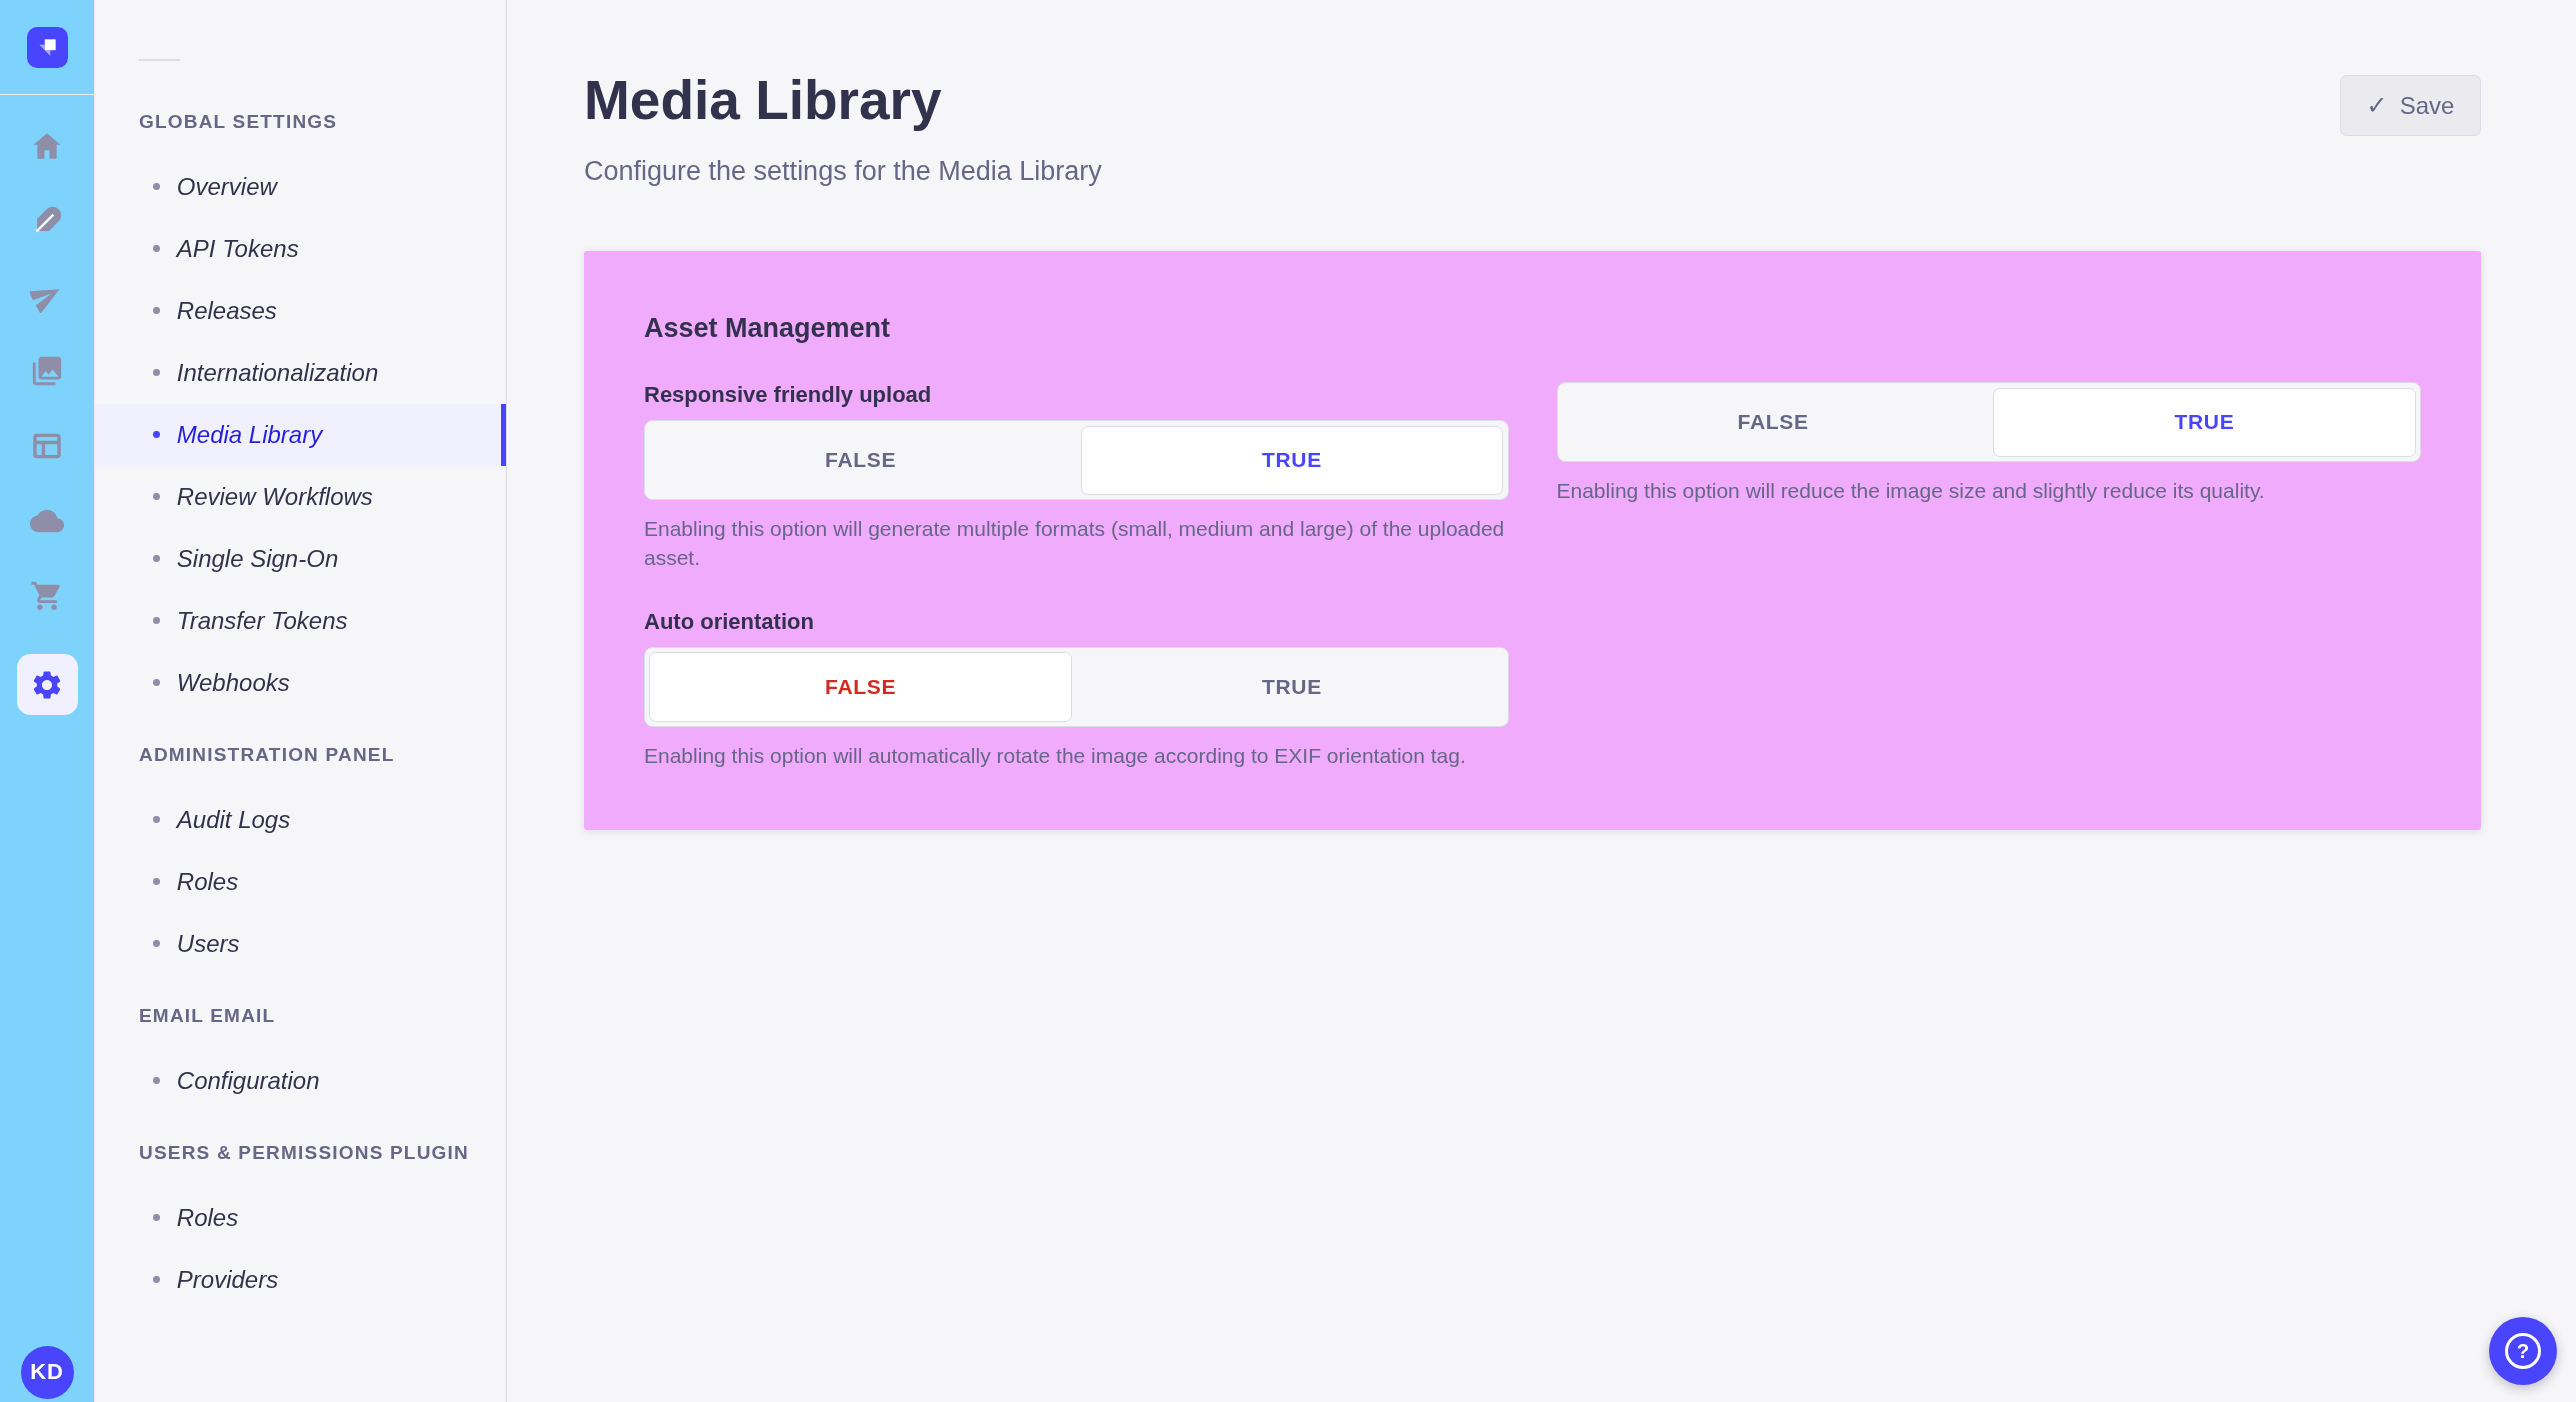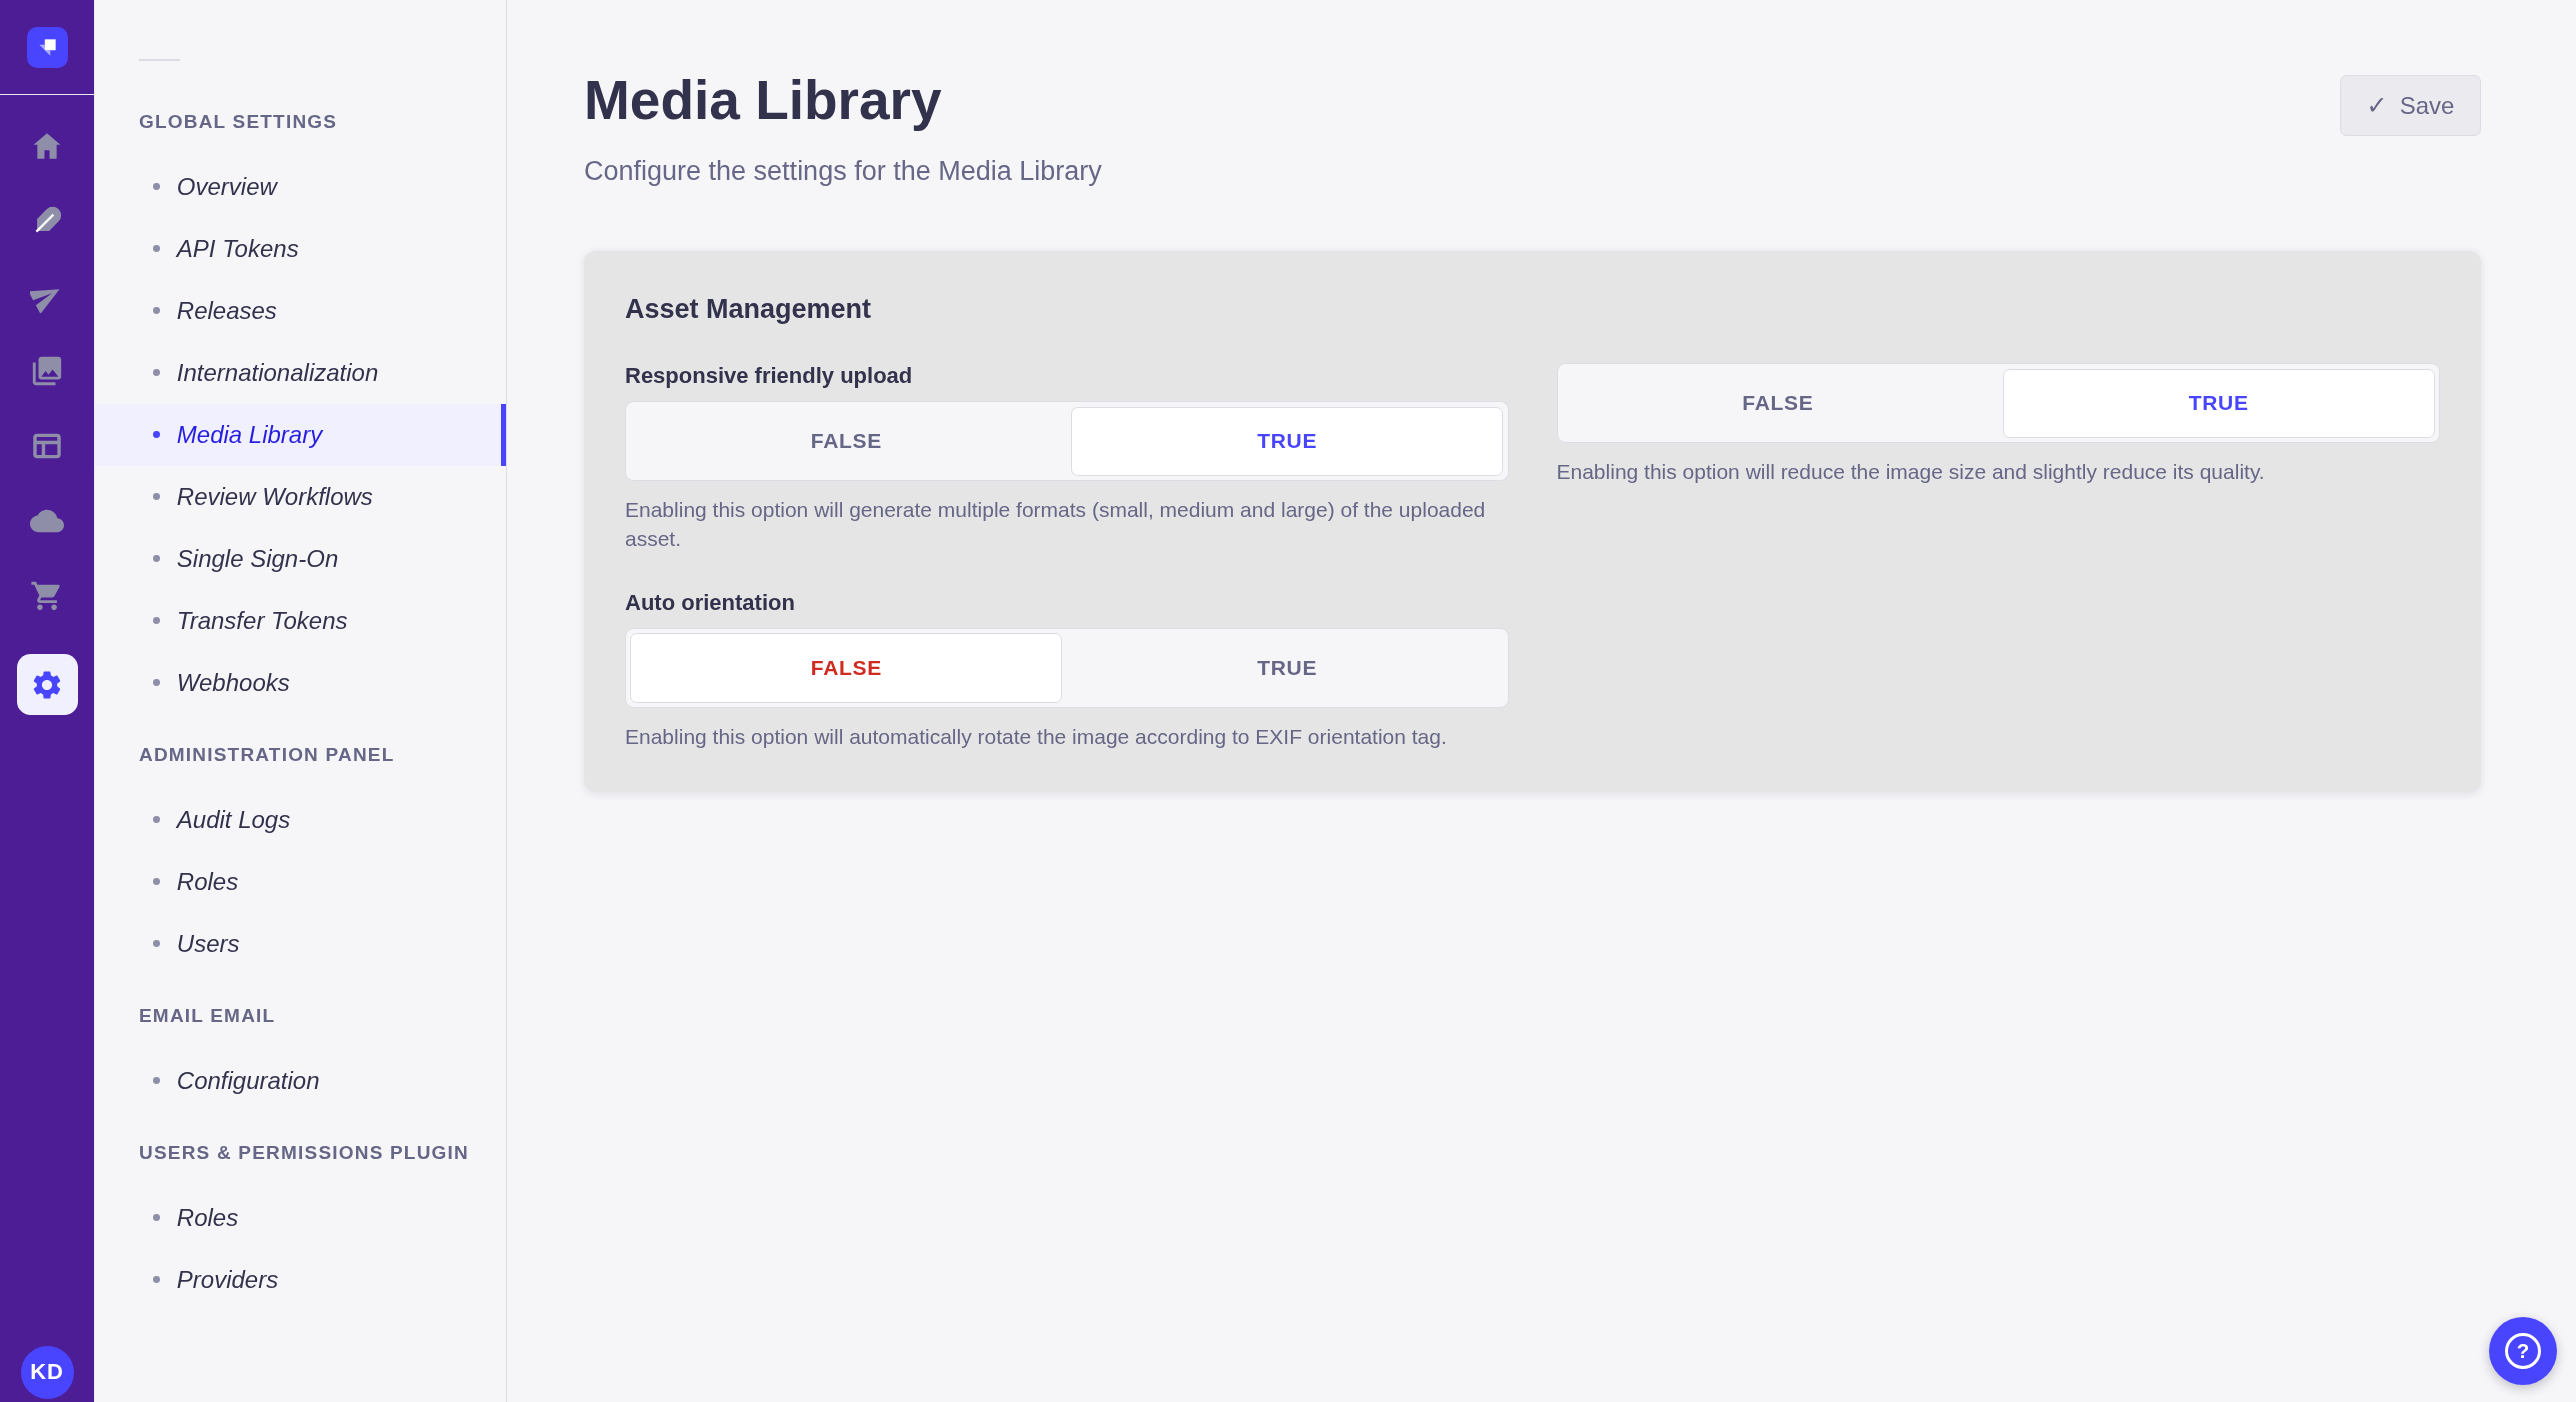--- a/index.html
+++ b/index.html
@@ -6,21 +6,21 @@
   html,body { width:2576px; height:1402px; overflow:hidden; }
   body {
     font-family:"Liberation Sans", sans-serif;
     background:#f6f6f9;
     color:#32324d;
     display:flex;
   }
   
   .leftnav {
     width:95px; min-width:95px; height:1402px;
-    background:#4c1d95; border-right:1.7px solid #eaeaef;
+    background:#7dd3fc; border-right:1.7px solid #eaeaef;
     display:flex; flex-direction:column; align-items:center;
   }
   .logo-wrap { height:95px; width:100%; display:flex; align-items:center; justify-content:center;
     border-bottom:1.7px solid #eaeaef; }
   .logo { width:41px; height:41px; border-radius:10.2px; background:#4945ff;
     display:flex; align-items:center; justify-content:center; cursor:pointer; }
   .navicons { list-style:none; padding-top:34px; display:flex; flex-direction:column; gap:41px; align-items:center; }
   .navicons li { width:34px; height:34px; display:flex; align-items:center; justify-content:center; cursor:pointer; }
   .navicons li svg { width:34px; height:34px; }
   .navicons li.active { width:61px; height:61px; background:#f0f0ff; border-radius:13.6px; }
@@ -61,23 +61,23 @@
   .page-subtitle { margin-top:20.4px; font-size:27px; line-height:37px; color:#666687; }
   .save-btn {
     position:absolute; top:75px; right:95px;
     height:61px; padding:0 25.6px; display:flex; align-items:center; gap:12px;
     background:#eaeaef; border:1.7px solid #dcdce4; border-radius:6.8px;
     font-family:inherit; font-size:24px; color:#666687; cursor:pointer;
   }
   .save-btn .check { font-size:25.6px; line-height:1; }
   .card {
     margin:61px 95px 0 77px;
-    background:#e5e5e5; border-radius:12px;
+    background:#f0abfc; border-radius:3px;
     box-shadow:0 1.7px 8.5px rgba(33,33,52,0.1);
-    padding:41px;
+    padding:60px;
   }
   .card h2 { font-size:27px; font-weight:600; line-height:34px; color:#32324d; }
   .fields-grid {
     margin-top:37px;
     display:grid; grid-template-columns:1fr 1fr; column-gap:48px; row-gap:37px;
   }
   .field-label { font-size:22px; font-weight:700; color:#32324d; margin-bottom:12px; }
   .toggle {
     height:80px; background:#f6f6f9; border:1.7px solid #dcdce4; border-radius:8.5px;
     display:flex; align-items:stretch;

